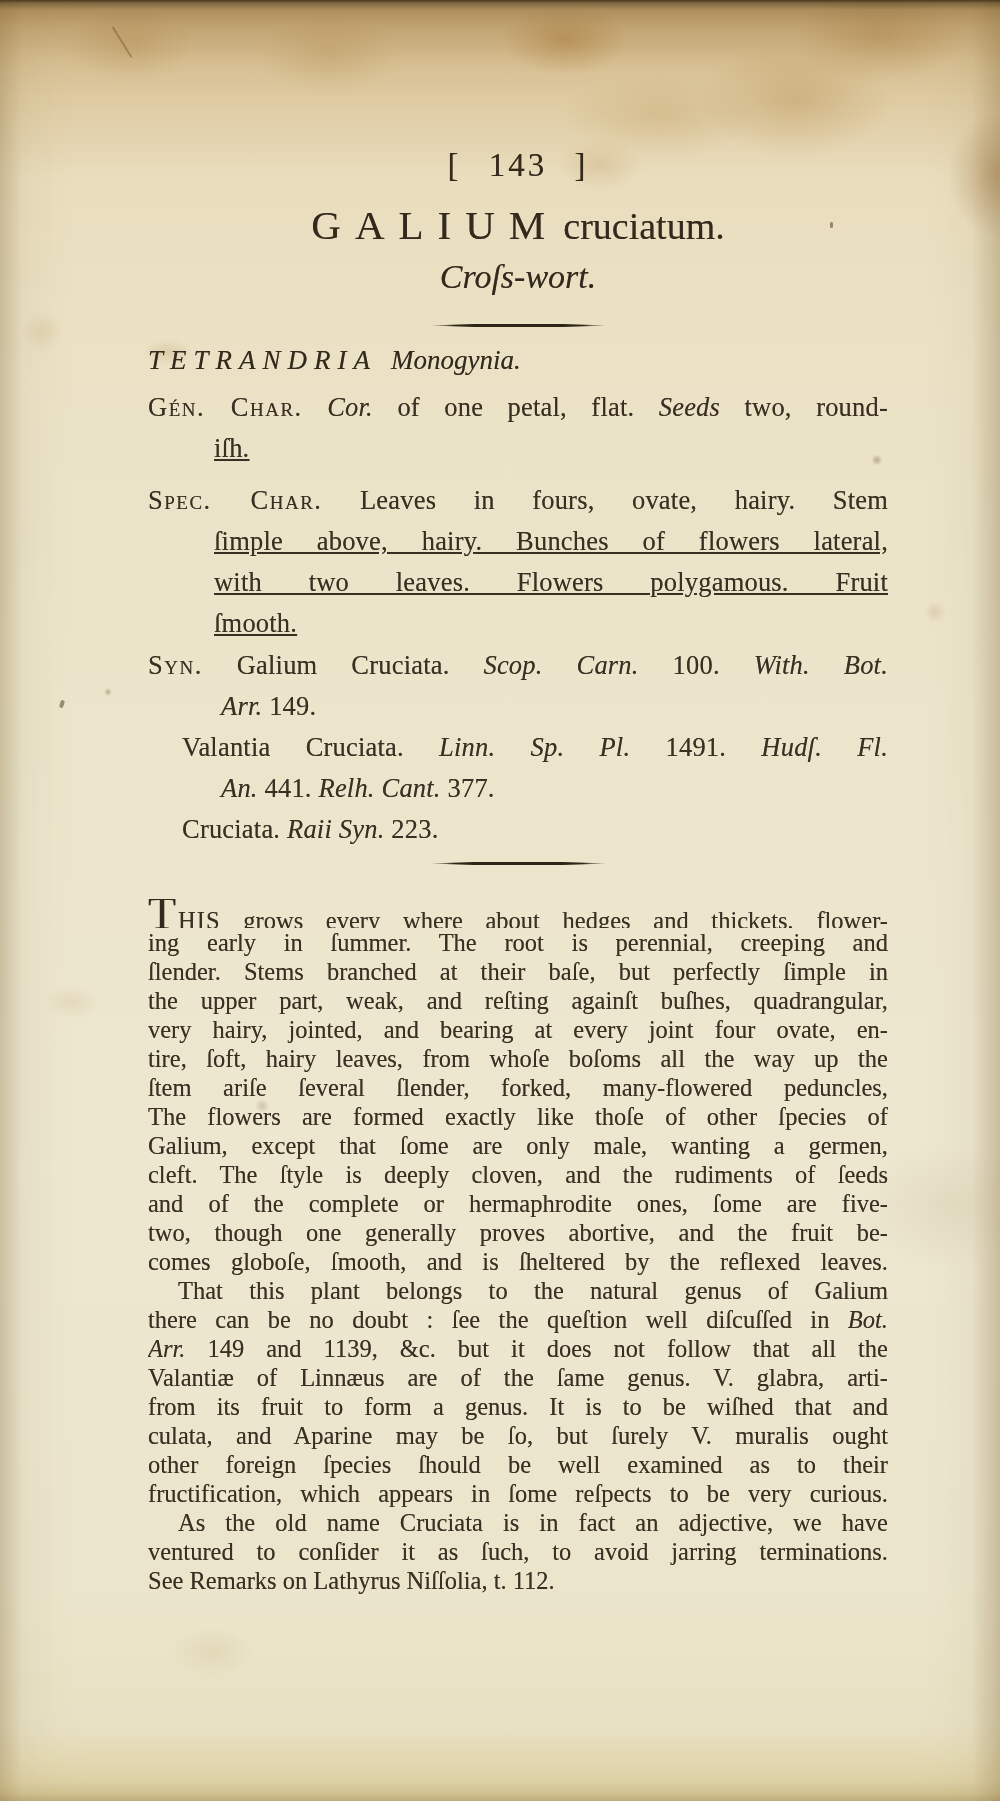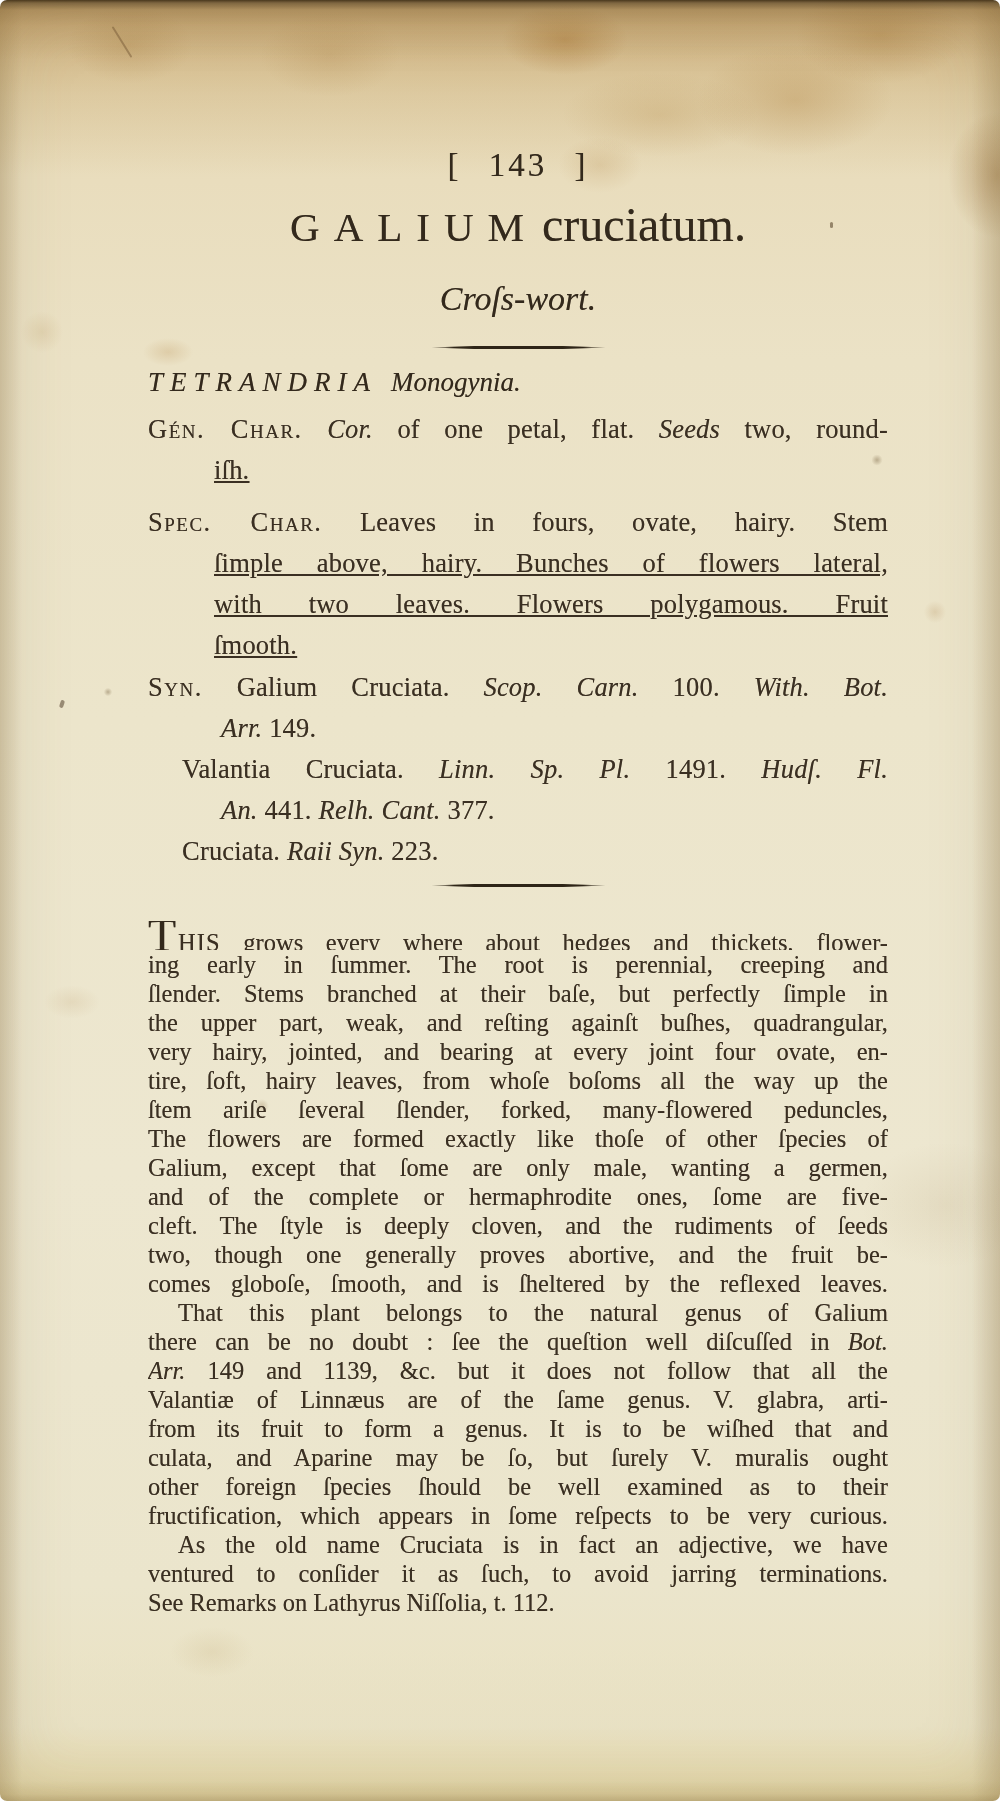--- a/index.html
+++ b/index.html
@@ -31,38 +31,37 @@
       radial-gradient(6px 6px    at 108px 692px, rgba(90,65,30,0.35),   transparent 70%),
       radial-gradient(60px 36px  at 212px 1652px,rgba(180,150,90,0.14), transparent 70%),
       
       linear-gradient(180deg, rgba(180,138,76,0.50) 0px, rgba(180,138,76,0.32) 45px, rgba(180,138,76,0.15) 95px, rgba(180,138,76,0) 175px),
       
       linear-gradient(0deg, #e2d5a6 0px, rgba(226,213,166,0.55) 30px, rgba(228,222,198,0.30) 75px, rgba(228,222,198,0) 150px),
       
       linear-gradient(180deg, #d9c298 0%, #e3d3ac 4%, #e9ddbd 10%, #ebe2c6 20%, #ece5cb 40%, #ede7d0 65%, #ebe5cc 88%, #e9e0bd 100%);
     box-shadow: inset 0 0 70px rgba(120,95,50,0.22);
     font-family:"Liberation Serif","DejaVu Serif",serif;
-    border-radius:7px;
   }
   .scratch { position:absolute; left:121px; top:24px; width:2px; height:36px;
     background:rgba(110,82,48,0.45); transform:rotate(-32deg); border-radius:2px; }
   .speck-a { position:absolute; left:60px; top:700px; width:4px; height:8px;
     background:rgba(70,50,30,0.50); border-radius:2px; transform:rotate(18deg); }
   .speck-b { position:absolute; left:830px; top:222px; width:3px; height:6px;
     background:rgba(80,60,35,0.55); border-radius:2px; }
 
   .content { position:absolute; left:148px; top:0; width:740px; color:#3a2f22;
     text-shadow:0 0 0.6px rgba(58,47,34,0.55); }
 
   .page-label { margin-top:148px; text-align:center; font-size:33px; line-height:34px;
     letter-spacing:3px; word-spacing:16px; color:#33291c; }
   .title { margin-top:20px; text-align:center; line-height:46px; color:#33291c; }
   .title .genus { font-size:41px; letter-spacing:14px; }
-  .title .species { font-size:48px; margin-left:4px; }
-  .common { margin-top:20px; text-align:center; font-size:34px; line-height:40px;
+  .title .species { font-size:38px; margin-left:4px; }
+  .common { margin-top:0; text-align:center; font-size:34px; line-height:40px;
     font-style:italic; color:#33291c; }
   .rule { width:235px; height:5px; margin:26px auto 0 auto;
     background:radial-gradient(ellipse 50% 50% at 50% 50%, #2e2517 0%, #2e2517 55%, rgba(46,37,23,0) 74%); }
   .rule.second { margin-top:11px; }
   .classline { margin-top:15px; text-align:left; font-size:27px; line-height:34px;
     font-style:italic; color:#33291c; }
   .classline .clsname { letter-spacing:7px; }
   .classline .ordname { margin-left:14px; }
 
   .sections { margin-top:10px; font-size:26.5px; line-height:41px; letter-spacing:0.2px; }
@@ -135,22 +134,22 @@
     <div class="bodytext">
         <div class="pline j"><span class="s-init">T</span><span class="s-cap">HIS</span><span class="s-r"> grows every where about hedges and thickets, flower-</span></div>
         <div class="pline j"><span class="s-r">ing early in ſummer.  The root is perennial, creeping and</span></div>
         <div class="pline j"><span class="s-r">ſlender.  Stems branched at their baſe, but perfectly ſimple in</span></div>
         <div class="pline j"><span class="s-r">the upper part, weak, and reſting againſt buſhes, quadrangular,</span></div>
         <div class="pline j"><span class="s-r">very hairy, jointed, and bearing at every joint four ovate, en-</span></div>
         <div class="pline j"><span class="s-r">tire, ſoft, hairy leaves, from whoſe boſoms all the way up the</span></div>
         <div class="pline j"><span class="s-r">ſtem ariſe ſeveral ſlender, forked, many-flowered peduncles,</span></div>
         <div class="pline j"><span class="s-r">The flowers are formed exactly like thoſe of other ſpecies of</span></div>
         <div class="pline j"><span class="s-r">Galium, except that ſome are only male, wanting a germen,</span></div>
+        <div class="pline j"><span class="s-r">cleft.  The ſtyle is deeply cloven, and the rudiments of ſeeds</span></div>
         <div class="pline j"><span class="s-r">and of the complete or hermaphrodite ones, ſome are five-</span></div>
-        <div class="pline j"><span class="s-r">cleft.  The ſtyle is deeply cloven, and the rudiments of ſeeds</span></div>
         <div class="pline j"><span class="s-r">two, though one generally proves abortive, and the fruit be-</span></div>
         <div class="pline j"><span class="s-r">comes globoſe, ſmooth, and is ſheltered by the reflexed leaves.</span></div>
         <div class="pline j pi"><span class="s-r">That this plant belongs to the natural genus of Galium</span></div>
         <div class="pline j"><span class="s-r">there can be no doubt : ſee the queſtion well diſcuſſed in </span><span class="s-i">Bot.</span></div>
         <div class="pline j"><span class="s-i">Arr.</span><span class="s-r"> 149 and 1139, &amp;c. but it does not follow that all the</span></div>
         <div class="pline j"><span class="s-r">Valantiæ of Linnæus are of the ſame genus.  V. glabra, arti-</span></div>
         <div class="pline j"><span class="s-r">from its fruit to form a genus.  It is to be wiſhed that and</span></div>
         <div class="pline j"><span class="s-r">culata, and Aparine may be ſo, but ſurely V. muralis ought</span></div>
         <div class="pline j"><span class="s-r">other foreign ſpecies ſhould be well examined as to their</span></div>
         <div class="pline j"><span class="s-r">fructification, which appears in ſome reſpects to be very curious.</span></div>

